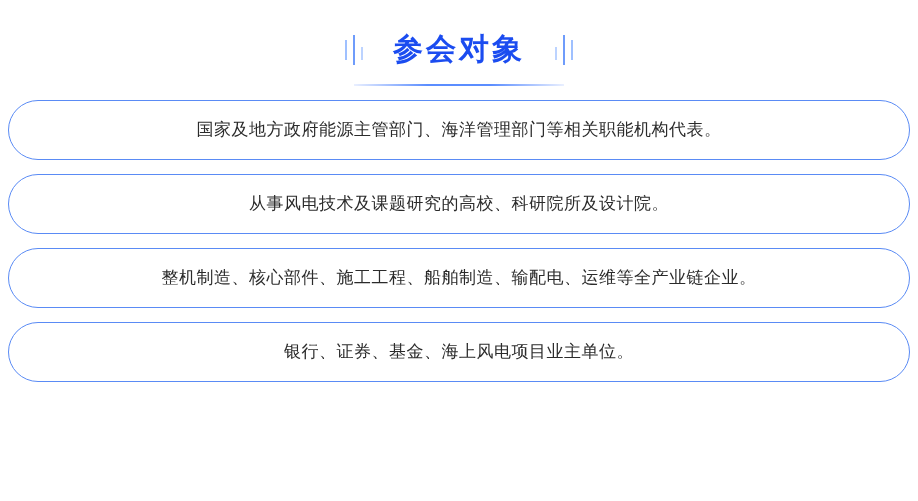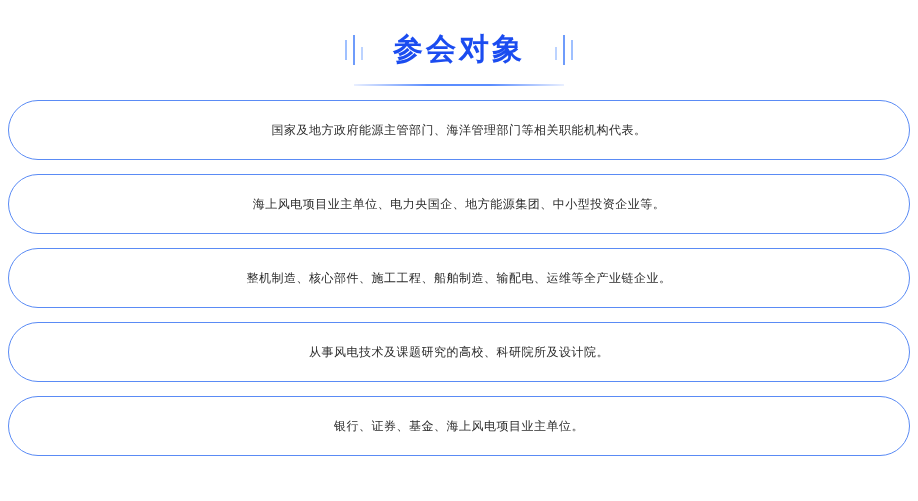--- a/index.html
+++ b/index.html
@@ -82,21 +82,21 @@
     height: 60px;
     border: 1px solid #5a8bf5;
     border-radius: 32px;
     background: #ffffff;
     display: flex;
     align-items: center;
     justify-content: center;
     box-sizing: border-box;
   }
   .pill-text {
-    font-size: 12px;
+    font-size: 17px;
     color: #2b2b2b;
     line-height: 1.4;
     letter-spacing: 0.5px;
     text-align: center;
   }
 </style>
 </head>
 <body>
 
 <div class="page">
@@ -117,30 +117,27 @@
     </div>
     <div class="title-underline"></div>
   </div>
 
   <div class="list">
 
     <div class="pill">
       <span class="pill-text">国家及地方政府能源主管部门、海洋管理部门等相关职能机构代表。</span>
     </div>
 
+
     <div class="pill">
-      <span class="pill-text">海上风电项目业主单位、电力央国企、地方能源集团、中小型投资企业等。</span>
+      <span class="pill-text">从事风电技术及课题研究的高校、科研院所及设计院。</span>
     </div>
 
     <div class="pill">
       <span class="pill-text">整机制造、核心部件、施工工程、船舶制造、输配电、运维等全产业链企业。</span>
-    </div>
-
-    <div class="pill">
-      <span class="pill-text">从事风电技术及课题研究的高校、科研院所及设计院。</span>
     </div>
 
     <div class="pill">
       <span class="pill-text">银行、证券、基金、海上风电项目业主单位。</span>
     </div>
 
   </div>
 </div>
 
 </body></html>

